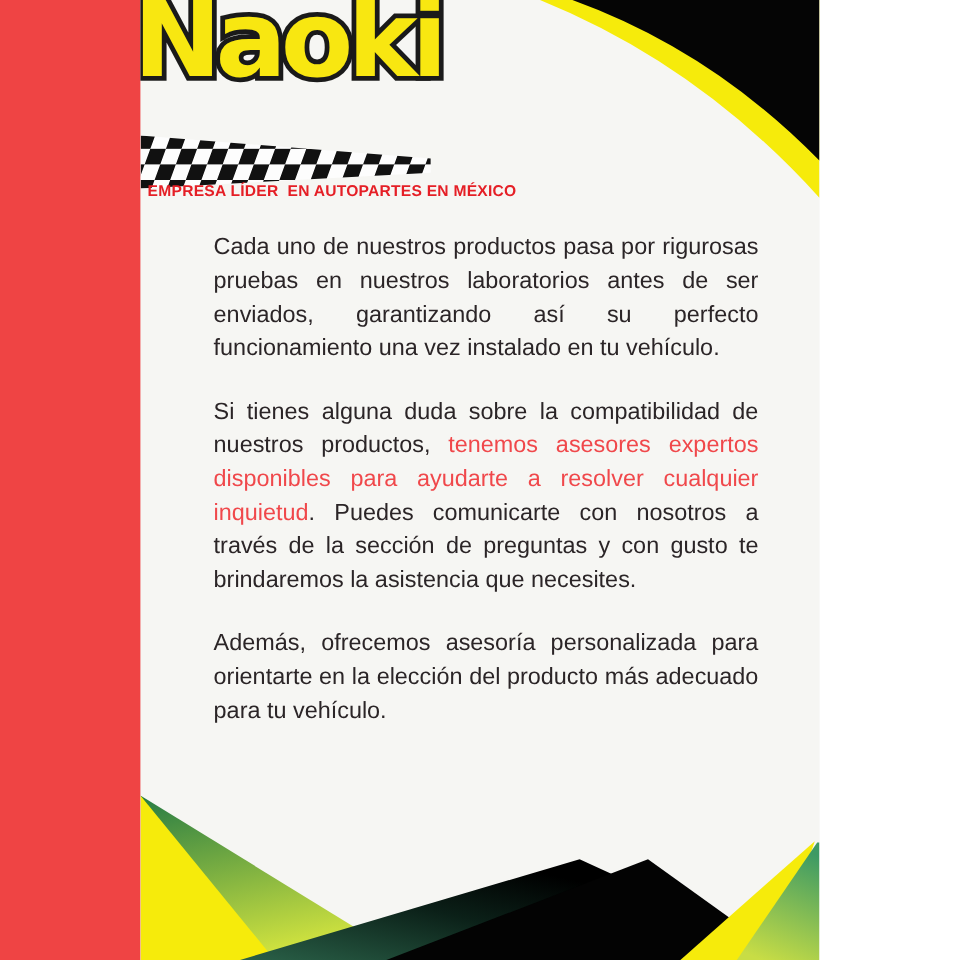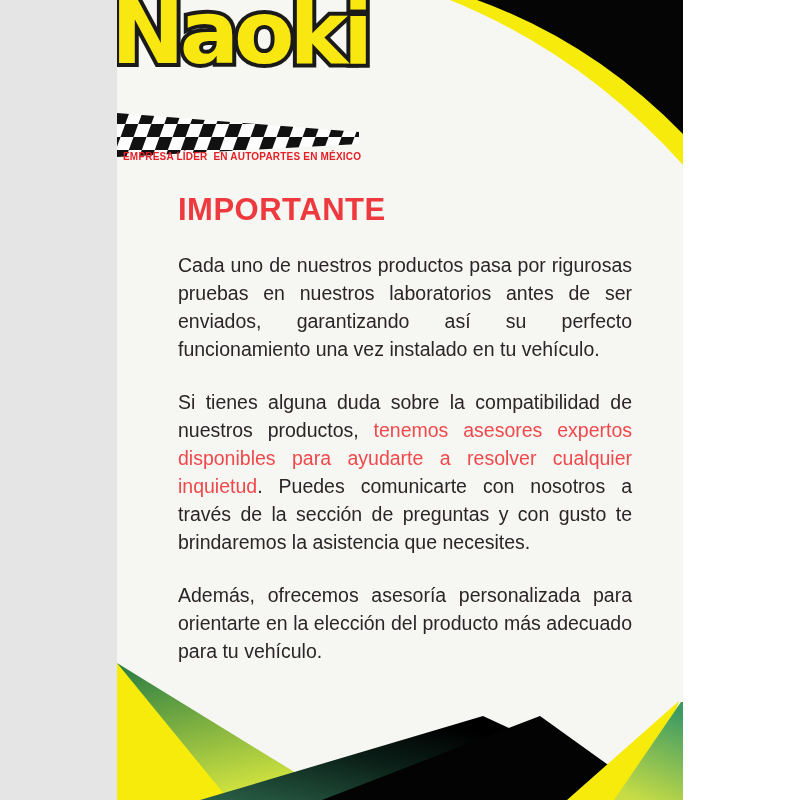--- a/index.html
+++ b/index.html
@@ -8,21 +8,21 @@
     --tagline_red:#E51F26;
     --heading_red:#EE393E;
     --highlight_red:#F0484B;
     --text_dark:#2B2527;
     --poster_bg:#F6F6F3;
     --outline_black:#1A1A1A;
   }
   *{margin:0;padding:0;box-sizing:border-box;}
   html,body{width:800px;height:800px;background:#ffffff;overflow:hidden;
     font-family:"Liberation Sans", sans-serif;}
-  .canvas{position:relative;width:652px;height:800px;background:#e5e5e5;}
+  .canvas{position:relative;width:652px;height:800px;background:#ef4444;}
   .poster{position:absolute;left:117px;top:0;width:566px;height:800px;
     background:var(--poster_bg);overflow:hidden;}
 
   
   .logo-word{
     position:absolute;left:-6px;top:-18px;
     font-family:"DejaVu Sans", sans-serif;
     font-weight:bold;font-size:88px;line-height:1.15;
     letter-spacing:-5px;
     color:var(--brand_yellow);
@@ -31,21 +31,21 @@
     white-space:pre;
   }
   .logo-sub{
     position:absolute;left:6px;top:93px;
     font-size:20px;font-weight:bold;color:#141414;
     letter-spacing:3px;white-space:pre;
   }
   .flag{position:absolute;left:0px;top:111px;width:244px;height:48px;}
   .tagline{
     position:absolute;left:6px;top:151px;
-    font-size:10px;font-weight:bold;color:var(--tagline_red);
+    font-size:13px;font-weight:bold;color:var(--tagline_red);
     letter-spacing:0.2px;white-space:pre;
   }
 
   
   .corner-tr{position:absolute;right:0;top:0;width:566px;height:170px;}
   .bottom-deco{position:absolute;left:0;bottom:0;width:566px;height:145px;}
 
   
   .main{position:absolute;left:61px;top:192px;width:454px;}
   .heading{
@@ -83,21 +83,20 @@
       </defs>
       <g clip-path="url(#flagClip)">
         <rect x="0" y="0" width="244" height="48" fill="#fdfdfd"></rect>
         <rect x="0" y="0" width="244" height="48" fill="url(#checks)"></rect>
       </g>
     </svg>
 
     <div class="tagline">EMPRESA LÍDER  EN AUTOPARTES EN MÉXICO</div>
 
     <div class="main">
-      <div class="heading">IMPORTANTE</div>
       <p class="para">Cada uno de nuestros productos pasa por rigurosas pruebas en nuestros laboratorios antes de ser enviados, garantizando así su perfecto funcionamiento una vez instalado en tu vehículo.</p>
       <p class="para"><span>Si tienes alguna duda sobre la compatibilidad de nuestros productos, </span><span class="hl">tenemos asesores expertos disponibles para ayudarte a resolver cualquier inquietud</span><span>. Puedes comunicarte con nosotros a través de la sección de preguntas y con gusto te brindaremos la asistencia que necesites.</span></p>
       <p class="para">Además, ofrecemos asesoría personalizada para orientarte en la elección del producto más adecuado para tu vehículo.</p>
     </div>
 
     <svg class="bottom-deco" viewBox="0 0 566 145" preserveAspectRatio="none">
       <defs>
         <linearGradient id="gradLeft" x1="0" y1="0" x2="0.35" y2="1">
           <stop offset="0" stop-color="#267B44"></stop>
           <stop offset="1" stop-color="#CFE23F"></stop>

